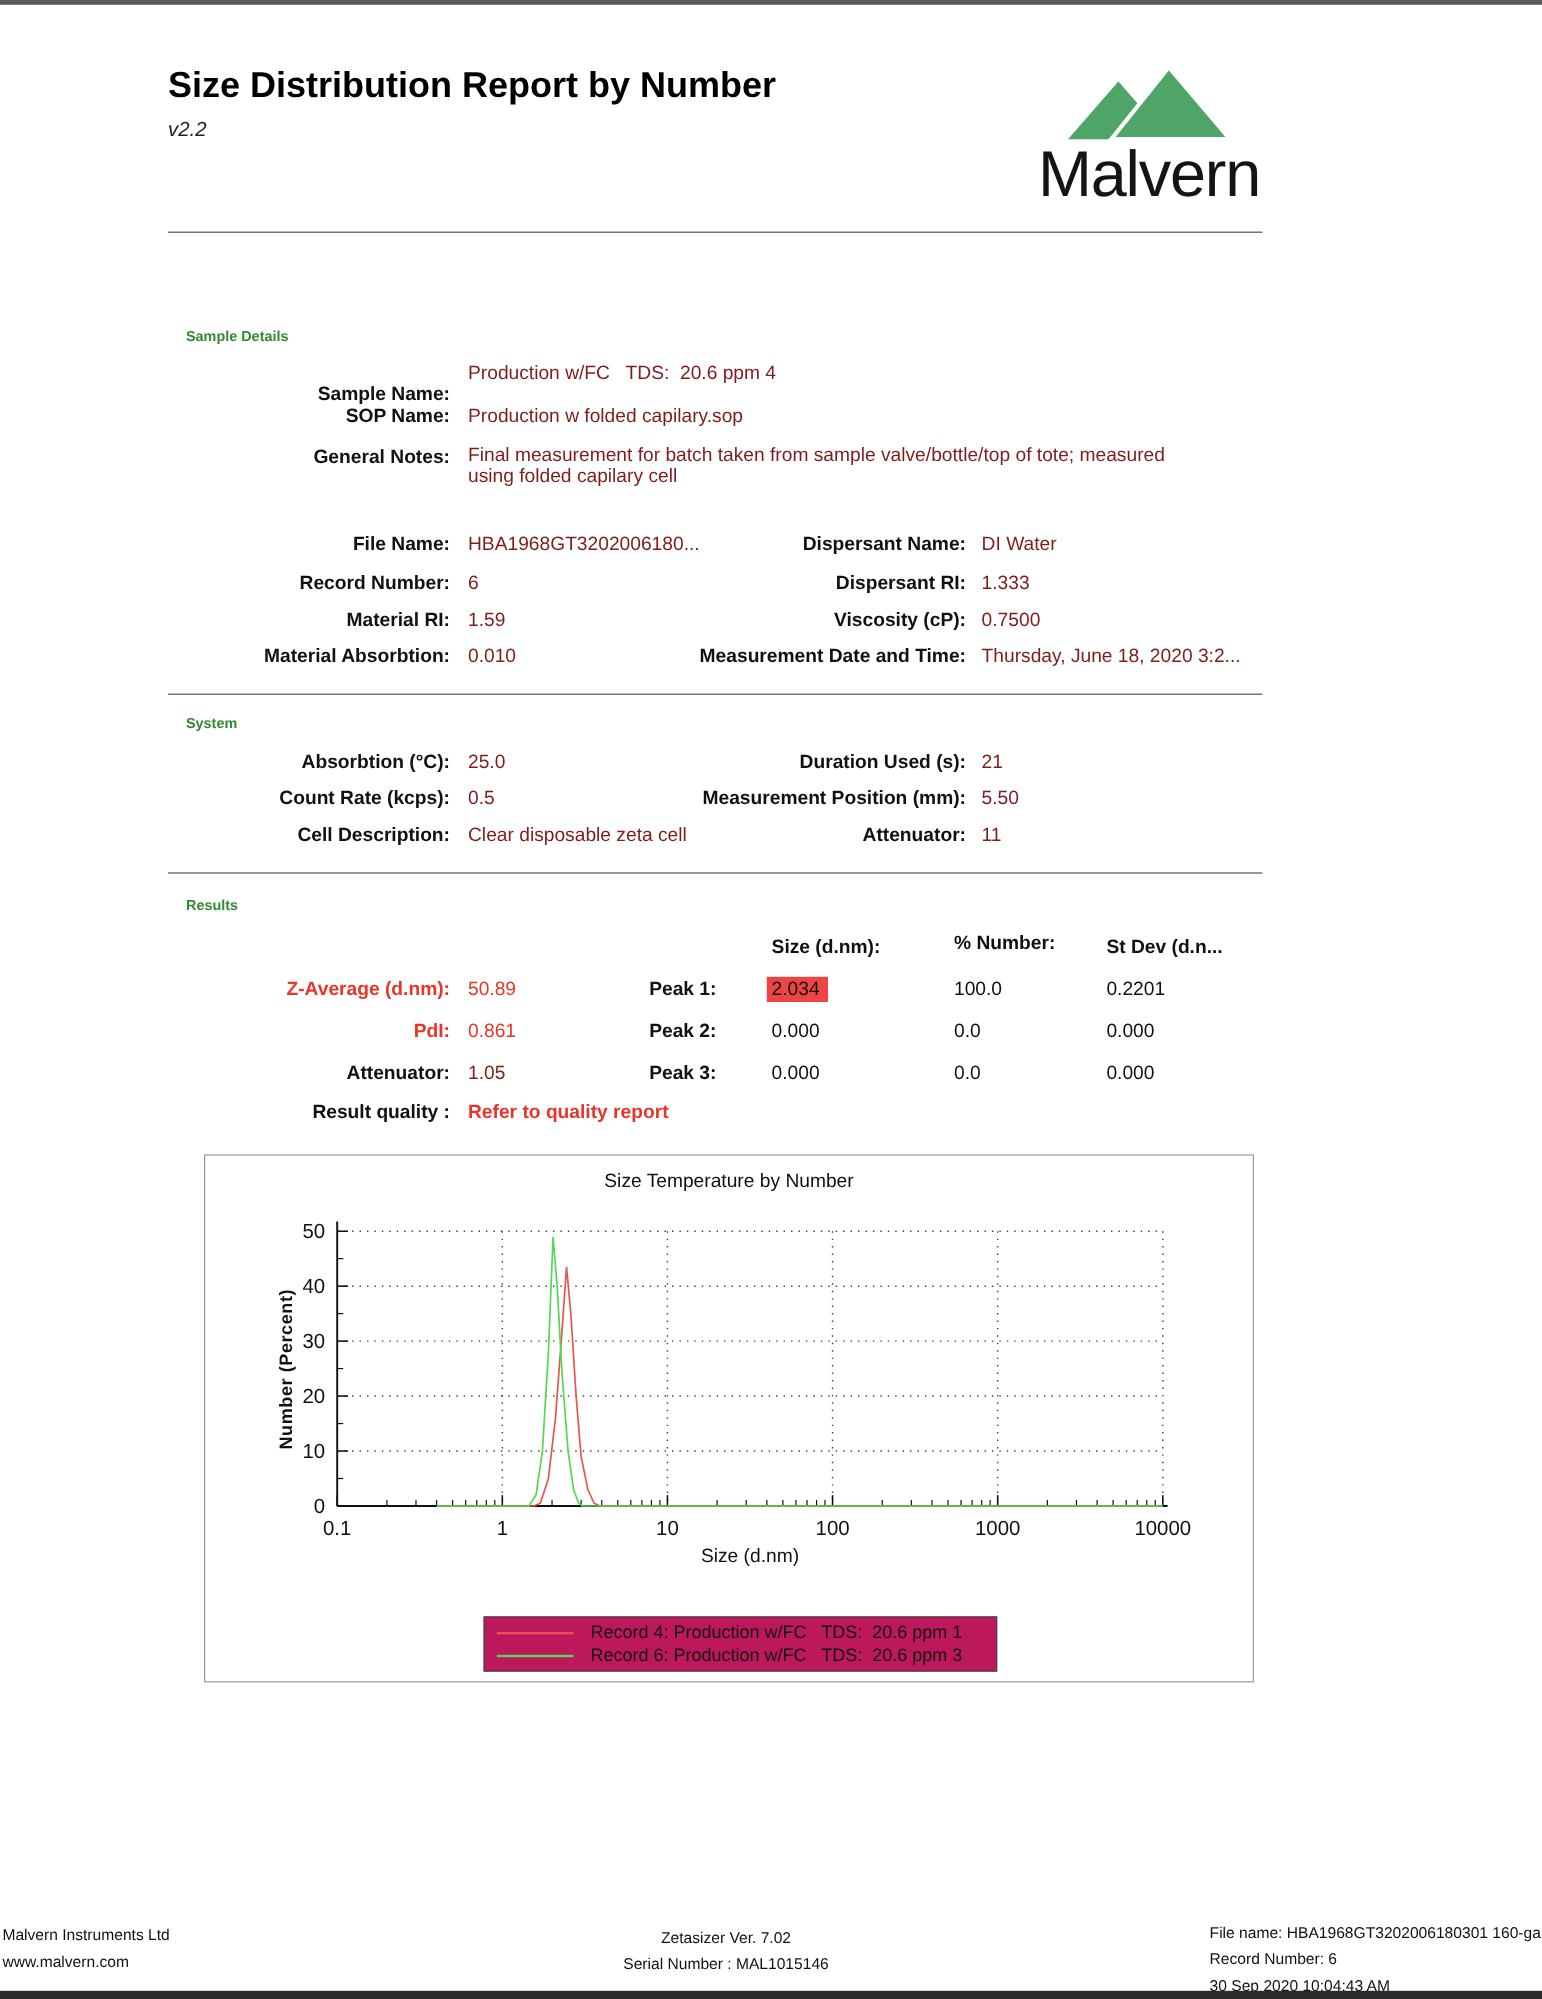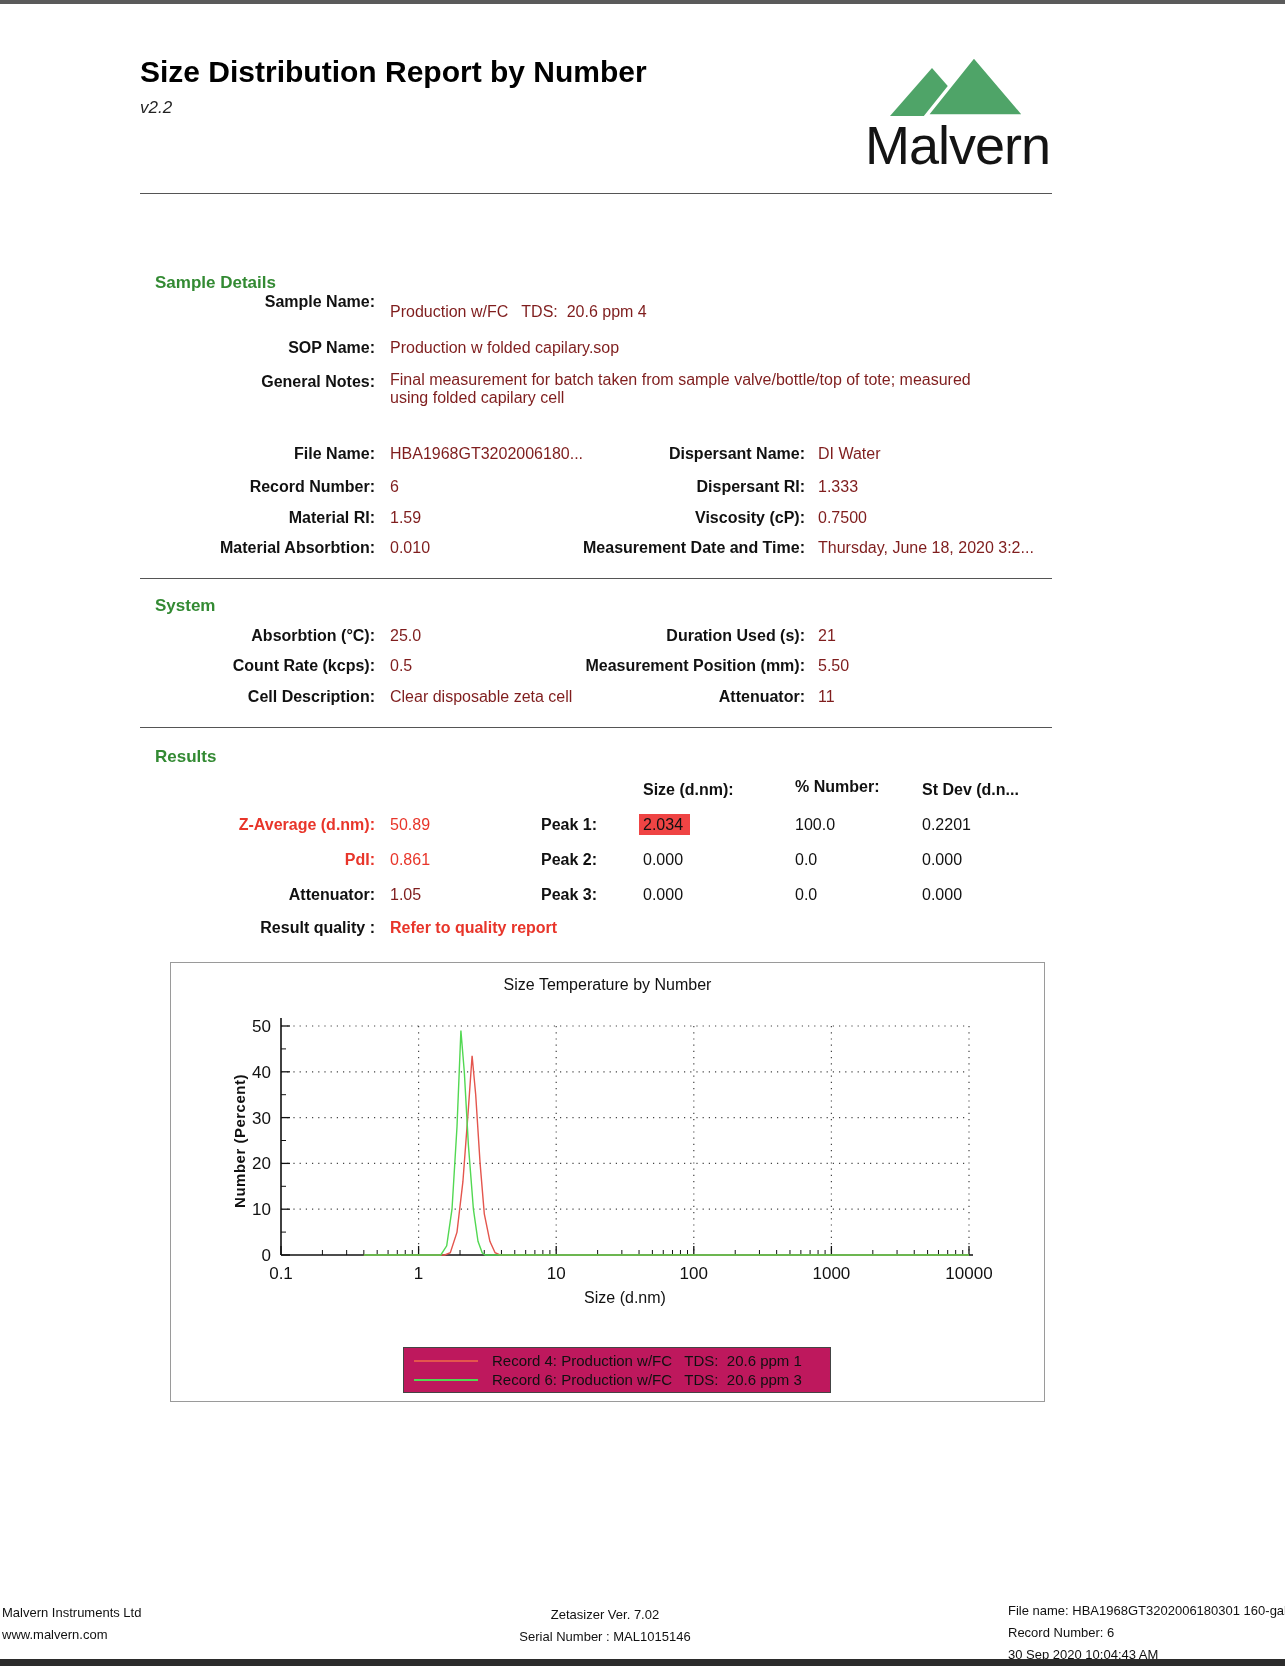--- a/index.html
+++ b/index.html
@@ -7,21 +7,21 @@
         font-family:"Liberation Sans",sans-serif;color:#111;}
   .topbar{position:absolute;top:0;left:0;width:100%;height:4px;background:#5a5a5a;}
   .botbar{position:absolute;top:1659px;left:0;width:100%;height:7px;background:#2b2b2b;}
   .title{position:absolute;left:140px;top:55px;font-size:30px;font-weight:bold;color:#000;}
   .version{position:absolute;left:140px;top:98px;font-size:17px;font-style:italic;color:#222;}
   .logo{position:absolute;left:845px;top:52px;width:225px;height:125px;}
   .logo svg{position:absolute;left:45px;top:2px;}
   .logo .wordmark{position:absolute;left:0;top:62px;width:225px;text-align:center;
         font-size:54px;font-weight:400;letter-spacing:-1px;color:#141414;}
   .hrule{position:absolute;left:140px;width:912px;height:0;border-top:1.5px solid #555;}
-  .heading{position:absolute;left:155px;font-size:17px;font-weight:bold;color:#338a33;}
+  .heading{position:absolute;left:155px;font-size:12px;font-weight:bold;color:#338a33;}
   .lbl{position:absolute;left:140px;width:235px;text-align:right;font-size:16px;font-weight:bold;color:#111;}
   .val{position:absolute;left:390px;font-size:16px;color:#7f1d1d;white-space:pre-wrap;}
   .lbl.r2{left:520px;width:285px;}
   .val.r2{left:818px;}
   .val.wide{width:600px;}
   .red{color:#e8352a;}
   .peaklbl{position:absolute;left:492px;width:105px;text-align:right;font-size:16px;font-weight:bold;}
   .csize{position:absolute;left:643px;font-size:16px;}
   .cnum{position:absolute;left:795px;font-size:16px;}
   .cdev{position:absolute;left:922px;font-size:16px;width:125px;white-space:nowrap;overflow:hidden;}
@@ -54,21 +54,21 @@
       <polygon points="0,62 42,14 84,62" fill="#4fa468"></polygon>
       <polygon points="36,62 84,2 135,62" fill="#4fa468" stroke="#ffffff" stroke-width="3.5"></polygon>
     </svg>
     <div class="wordmark">Malvern</div>
   </div>
   <div class="hrule" style="top:193px"></div>
 
   <div class="heading" style="top:273px">Sample Details</div>
 
   <div>
-    <span class="lbl" style="top:293px">Sample Name:</span>
+    <span class="lbl" style="top:320px">Sample Name:</span>
     <span class="val" style="top:303px">Production w/FC   TDS:  20.6 ppm 4</span>
   </div>
   <div>
     <span class="lbl" style="top:339px">SOP Name:</span>
     <span class="val" style="top:339px">Production w folded capilary.sop</span>
   </div>
   <div>
     <span class="lbl" style="top:373px">General Notes:</span>
     <span class="val wide" style="top:371px">Final measurement for batch taken from sample valve/bottle/top of tote; measured using folded capilary cell</span>
   </div>

